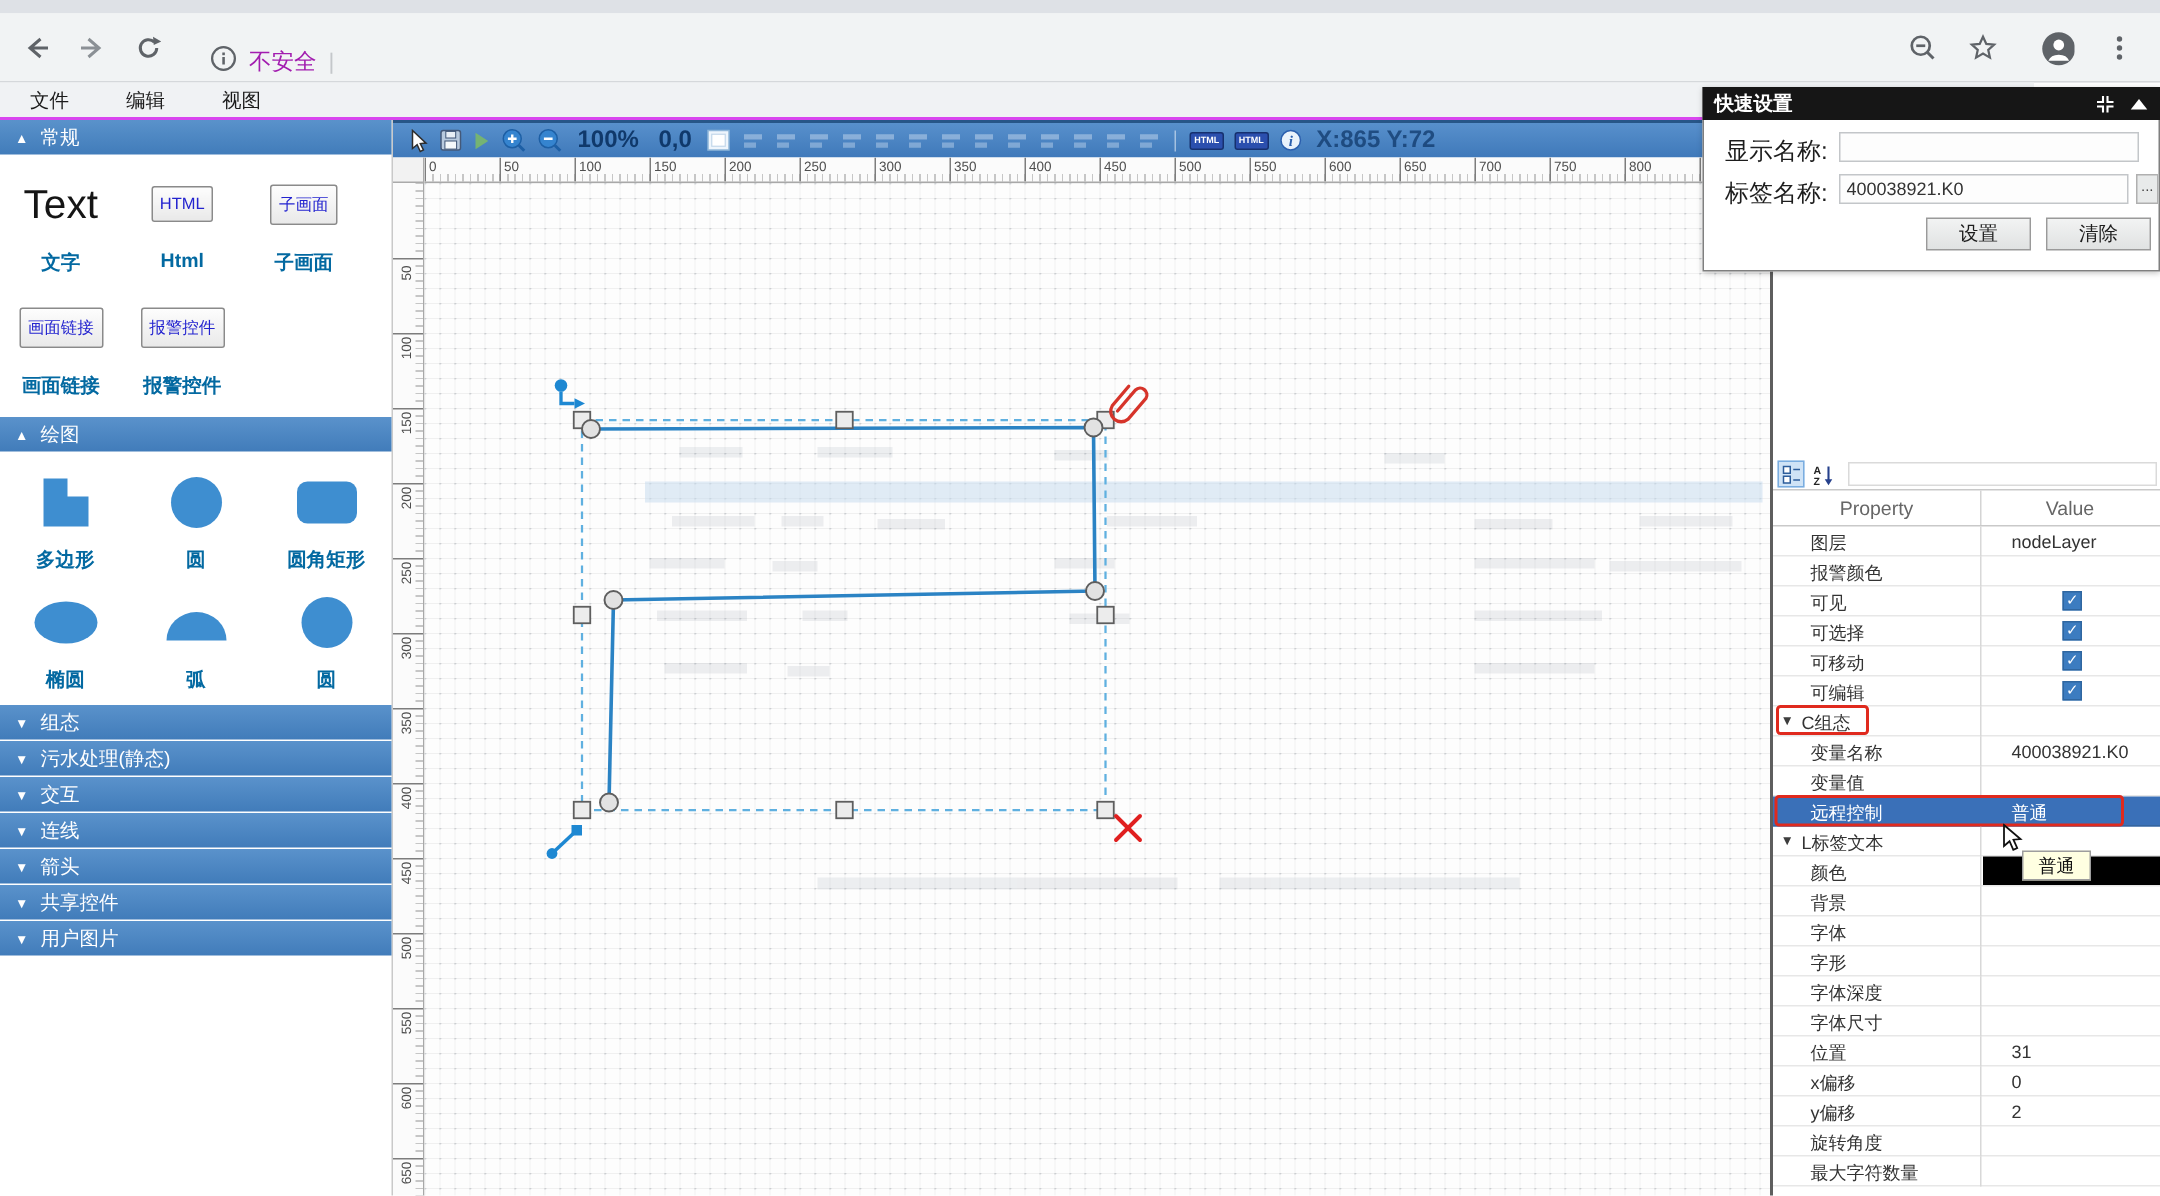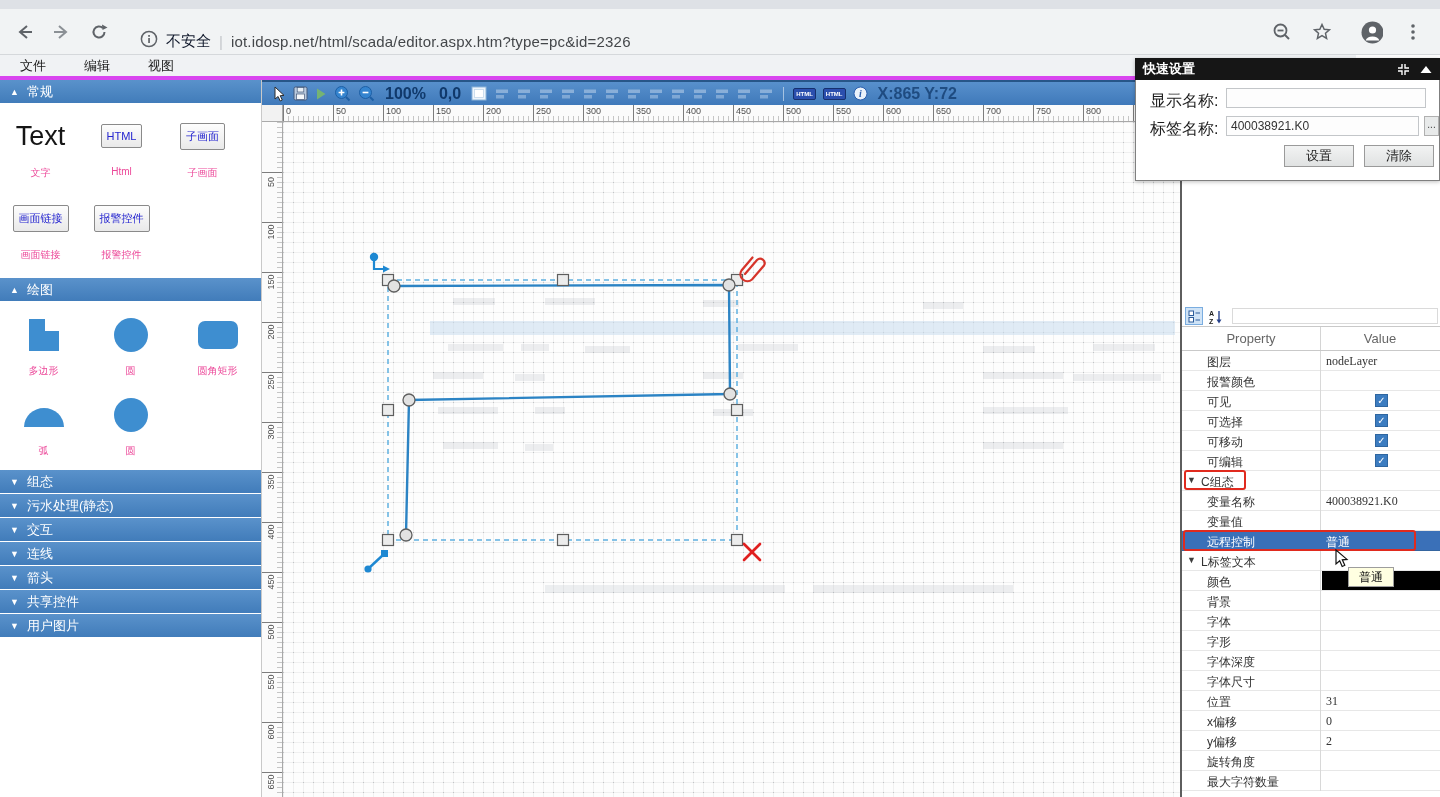--- a/index.html
+++ b/index.html
@@ -5,42 +5,42 @@
   * { margin:0; padding:0; box-sizing:border-box; }
   html,body { width:1440px; height:797px; overflow:hidden;
     font-family:"Liberation Sans", sans-serif; background:#fff; }
 
   
   #tabstrip { position:absolute; left:0; top:0; width:1440px; height:9px; background:#dee1e6; }
   #browser-bar { position:absolute; left:0; top:9px; width:1440px; height:46px; background:#f1f3f4;
     border-bottom:1px solid #d5d8db; }
   .nav-ic { position:absolute; top:12px; width:22px; height:22px; display:flex; align-items:center; justify-content:center; }
   #url-area { position:absolute; left:140px; top:9px; height:46px; display:flex; align-items:center; gap:8px; }
-  #security-label { color:#0f172a; font-size:15px; }
+  #security-label { color:#a21caf; font-size:15px; }
   #url-sep { color:#c4c7ca; font-size:15px; }
   #url-text { color:#44474a; font-size:15px; letter-spacing:.2px; }
 
   
   #menubar { position:absolute; left:0; top:55px; width:1356px; height:25px; background:#f0f2f4;
-    border-bottom:4px solid #d946ef; display:flex; align-items:center; padding-left:20px; gap:38px; }
+    border-bottom:2px solid #d946ef; display:flex; align-items:center; padding-left:20px; gap:38px; }
   .menu-item { font-size:13px; color:#1b1b1b; cursor:default; }
 
   
   #palette { position:absolute; left:0; top:80px; width:262px; height:717px; background:#fff;
     border-right:1px solid #c9c9c9; }
   .sec-header { height:23px; background:linear-gradient(#5a92cb,#417cba); color:#fff; font-size:13px;
     display:flex; align-items:center; padding-left:10px; gap:8px; margin-bottom:1px; cursor:default; }
   .sec-header .tri { font-size:9px; }
   #general-grid { display:flex; flex-wrap:wrap; padding:6px 0 4px 0; }
   .pal-cell { width:81px; height:82px; position:relative; text-align:center; }
   .pal-prev { height:52px; display:flex; align-items:center; justify-content:center; }
   .pal-text-prev { font-size:27px; color:#151515; }
   .pal-btn { border:1px solid #8a8a8a; background:linear-gradient(#fdfdfd,#e9e9e9); color:#2323cf;
     font-size:11px; padding:5px 5px; border-radius:2px; white-space:nowrap; }
-  .pal-label { font-size:10px; color:#ec4899; margin-top:4px; }
+  .pal-label { font-size:13px; color:#0369a1; margin-top:4px;font-weight:bold; }
   #draw-grid { display:flex; flex-wrap:wrap; padding-top:8px; }
   .draw-cell { width:87px; height:80px; text-align:center; }
   .draw-prev { height:50px; display:flex; align-items:center; justify-content:center; }
 
   
   #editor-toolbar { position:absolute; left:262px; top:80px; width:918px; height:25px;
     background:linear-gradient(#5890cc,#3f79ba); border-top:2px solid #2a5popd; border-top:2px solid #275688;
     display:flex; align-items:center; padding-left:10px; gap:7px; }
   .tb-ic { display:flex; align-items:center; justify-content:center; }
   .tb-txt { color:#10396b; font-size:16px; font-weight:700; margin:0 3px; white-space:nowrap; }
@@ -85,21 +85,21 @@
     font-size:13px; color:#666; }
   #prop-header::after { content:''; position:absolute; left:138px; top:0; bottom:0; width:1px; background:#d4d4d4; }
   #prop-header .ph1 { position:absolute; left:0; width:138px; text-align:center; top:4px; }
   #prop-header .ph2 { position:absolute; left:138px; width:120px; text-align:center; top:4px; }
   #prop-grid { position:absolute; left:0; top:271px; width:260px; }
   .prop-row { position:relative; height:20px; border-bottom:1px solid #e7e7e7; font-size:12px; color:#333; }
   .prop-row::after { content:''; position:absolute; left:138px; top:0; bottom:-1px; width:1px; background:#d8d8d8; }
   .prop-row .name { position:absolute; left:25px; top:3px; white-space:nowrap; }
   .prop-row.group .name { left:19px; }
   .prop-row .tri { position:absolute; left:5px; top:4px; font-size:9px; color:#3d3d3d; }
-  .prop-row .val { position:absolute; left:144px; top:3px; white-space:nowrap;font-family:Liberation Serif, serif; }
+  .prop-row .val { position:absolute; left:159px; top:3px; white-space:nowrap; }
   .prop-row.sel { background:#3a70b8; color:#fff; border-bottom-color:#35659f; }
   .prop-row.sel::after { display:none; }
   .check { position:absolute; left:193px; top:3px; width:13px; height:13px; background:#3c7cc0;
     border:1px solid #2f66a0; color:#fff; font-size:10px; line-height:12px; text-align:center; }
   .swatch { position:absolute; left:140px; top:0; width:120px; height:19px; }
   .red-box { position:absolute; border:2px solid #e02a1e; border-radius:3px; pointer-events:none; z-index:6; }
   #prop-tooltip { position:absolute; left:166px; top:487px; width:46px; height:20px; background:#ffffe1;
     border:1px solid #9d9d9d; font-size:12px; color:#111; text-align:center; line-height:19px; z-index:20; }
   #prop-cursor { position:absolute; left:153px; top:469px; z-index:21; }
 
@@ -141,21 +141,20 @@
     </span>
   <div id="url-area">
     <span>
       <svg width="18" height="18">
           <circle cx="9" cy="9" r="7.6" stroke="#5f6368" stroke-width="1.5" fill="none"></circle>
           <rect x="8.2" y="8" width="1.7" height="5" fill="#5f6368"></rect>
           <rect x="8.2" y="5" width="1.7" height="1.8" fill="#5f6368"></rect>
         </svg></span>
     <span id="security-label">不安全</span>
     <span id="url-sep">|</span>
-    <span id="url-text">iot.idosp.net/html/scada/editor.aspx.htm?type=pc&amp;id=2326</span>
   </div>
   <span class="nav-ic" style="left:1271px">
     <svg width="20" height="20">
         <circle cx="8.5" cy="8.5" r="6" stroke="#5f6368" stroke-width="1.8" fill="none"></circle>
         <line x1="5.5" y1="8.5" x2="11.5" y2="8.5" stroke="#5f6368" stroke-width="1.8"></line>
         <line x1="13" y1="13" x2="17" y2="17" stroke="#5f6368" stroke-width="2"></line>
       </svg>
     </span>
   <span class="nav-ic" style="left:1311px">
     <svg width="20" height="20">
@@ -242,20 +241,28 @@
         </div>
         <div class="pal-label">圆</div>
       </div>
       <div class="draw-cell">
         <div class="draw-prev">
           <svg width="54" height="36">
             <rect x="7" y="4" width="40" height="28" rx="7" fill="#3e8ed0"></rect>
           </svg>
         </div>
         <div class="pal-label">圆角矩形</div>
+      </div>
+      <div class="draw-cell">
+        <div class="draw-prev">
+          <svg width="54" height="34">
+            <ellipse cx="27" cy="17" rx="21" ry="14" fill="#3e8ed0"></ellipse>
+          </svg>
+        </div>
+        <div class="pal-label">椭圆</div>
       </div>
       <div class="draw-cell">
         <div class="draw-prev">
           <svg width="54" height="30">
             <path d="M7,27 A20,19 0 0 1 47,27 Z" fill="#3e8ed0"></path>
           </svg>
         </div>
         <div class="pal-label">弧</div>
       </div>
       <div class="draw-cell">

